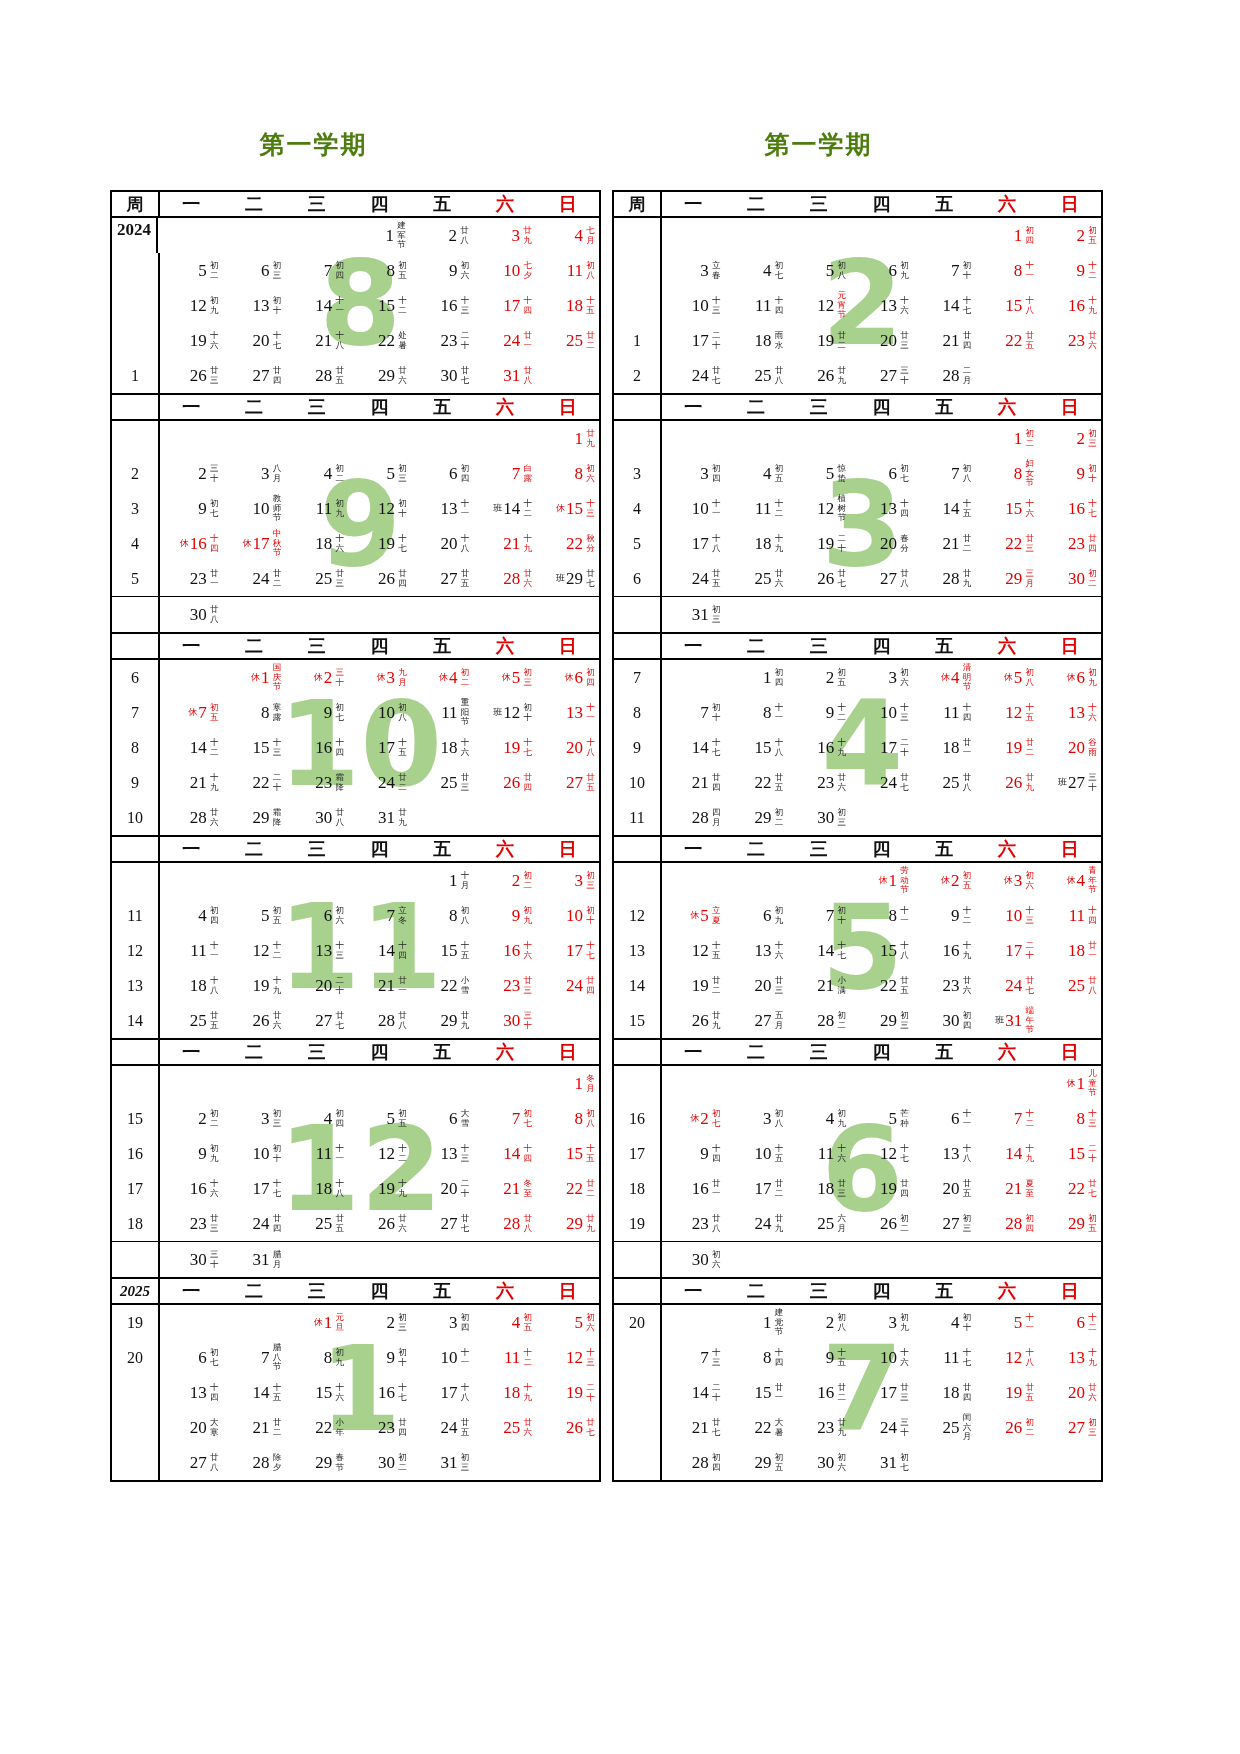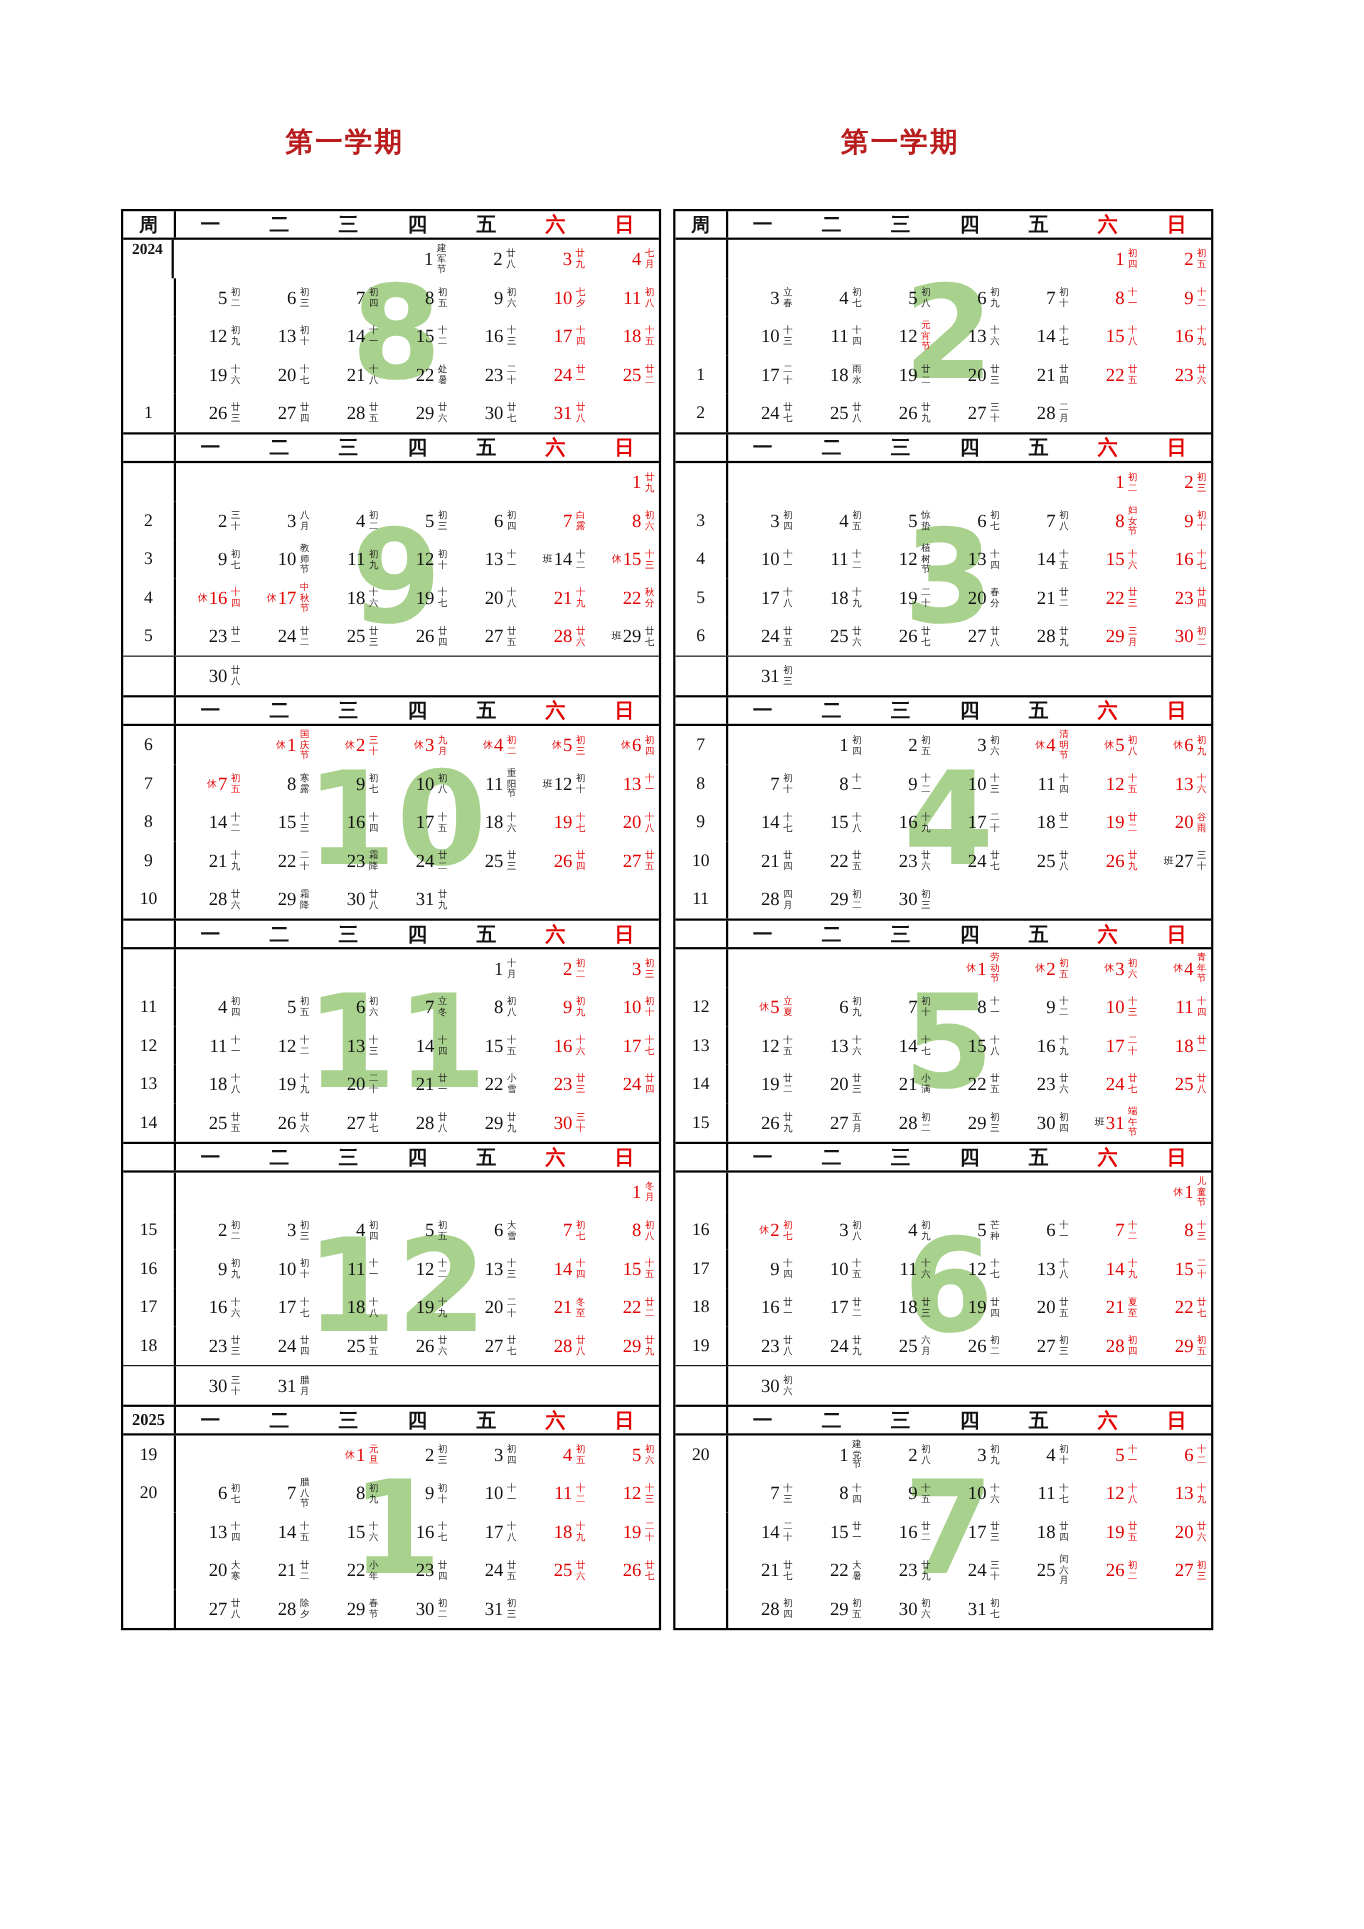--- a/index.html
+++ b/index.html
@@ -1,32 +1,32 @@
 <!DOCTYPE html>
 <html lang="zh"><head>
 <meta charset="utf-8">
 <style>
   html,body{margin:0;padding:0;background:#fff;}
   body{width:1240px;height:1754px;position:relative;font-family:"Liberation Serif","DejaVu Serif",serif;color:#111;}
-  .sem-title{position:absolute;top:112px;width:487px;text-align:center;font-family:"Liberation Sans","DejaVu Sans",sans-serif;font-weight:bold;font-size:25px;color:#b91c1c;letter-spacing:2px;}
+  .sem-title{position:absolute;top:128px;width:487px;text-align:center;font-family:"Liberation Sans","DejaVu Sans",sans-serif;font-weight:bold;font-size:25px;color:#4d7c0f;letter-spacing:2px;}
   #title1{left:70px;}
   #title2{left:575px;}
   .cal-table{position:absolute;top:190px;width:487px;border:2px solid #000;background:#fff;}
   #table1{left:110px;}
   #table2{left:612px;}
   .month{position:relative;}
   .bignum{position:absolute;left:51%;top:55%;transform:translate(-50%,-50%);font-family:"DejaVu Sans","Liberation Sans",sans-serif;font-weight:bold;font-size:118px;line-height:1;color:#a9d18e;z-index:0;pointer-events:none;}
   .row{display:flex;height:35px;position:relative;z-index:1;}
   .row.header-row{height:24px;border-top:2px solid #000;border-bottom:2px solid #000;}
   .month:first-child .header-row{border-top:none;}
   .row.extra{border-top:1.5px solid #000;}
   .wcell{width:46px;flex:0 0 46px;border-right:2px solid #000;display:flex;align-items:center;justify-content:center;font-size:16px;}
-  .wcell.year{font-size:14px;font-weight:bold;align-items:flex-start;padding-top:2px;box-sizing:border-box;}
+  .wcell.year{font-size:17px;font-weight:bold;align-items:flex-start;padding-top:2px;box-sizing:border-box;}
   .header-row .wcell{font-family:"Liberation Sans","DejaVu Sans",sans-serif;font-weight:bold;font-size:17px;}
-  .header-row .wcell.yearlbl{font-family:"Liberation Serif","DejaVu Serif",serif;font-size:15px;}
+  .header-row .wcell.yearlbl{font-family:"Liberation Serif","DejaVu Serif",serif;font-size:15px;font-style:italic;}
   .hcell{flex:1;display:flex;align-items:center;justify-content:center;font-family:"Liberation Sans","DejaVu Sans",sans-serif;font-weight:bold;font-size:18px;}
   .dcell{flex:1;display:flex;align-items:center;justify-content:flex-end;padding-right:3px;box-sizing:border-box;overflow:hidden;}
   .num{font-size:17px;line-height:1;}
   .lunar{display:inline-block;width:11px;margin-left:2px;font-size:8.5px;line-height:1.12;text-align:center;word-break:break-all;color:#222;}
   .marker{font-size:9px;margin-right:1px;font-family:"Liberation Sans","DejaVu Sans",sans-serif;}
   .red{color:#e30000 !important;}
   .black{color:#111 !important;}
 </style>
 </head>
 <body>

